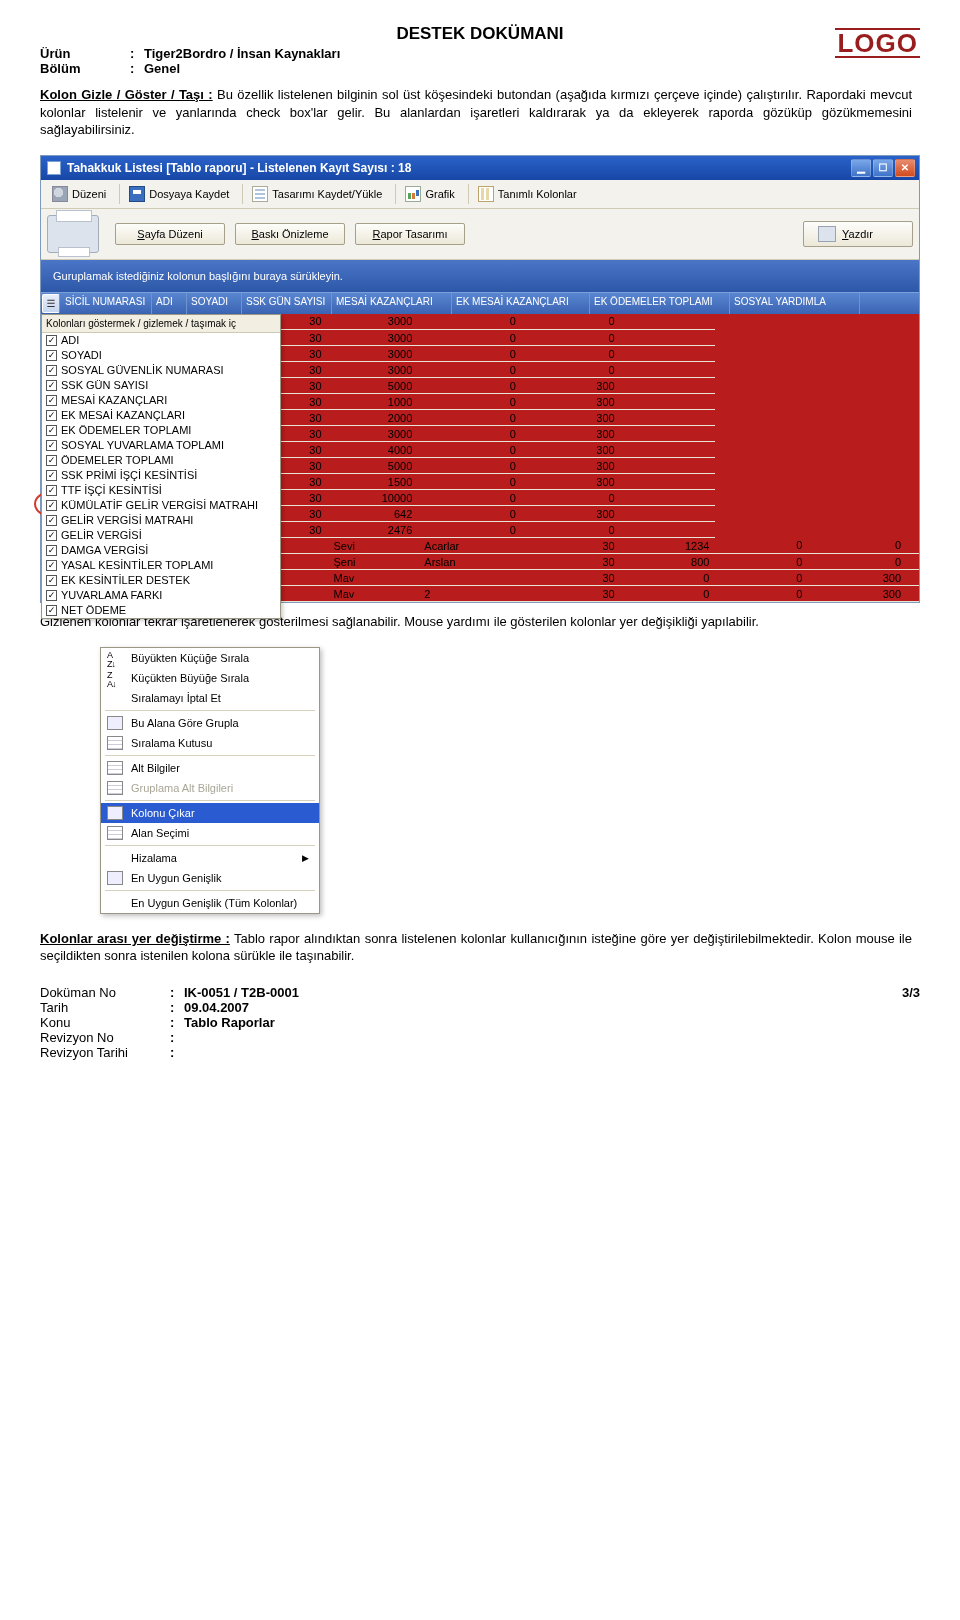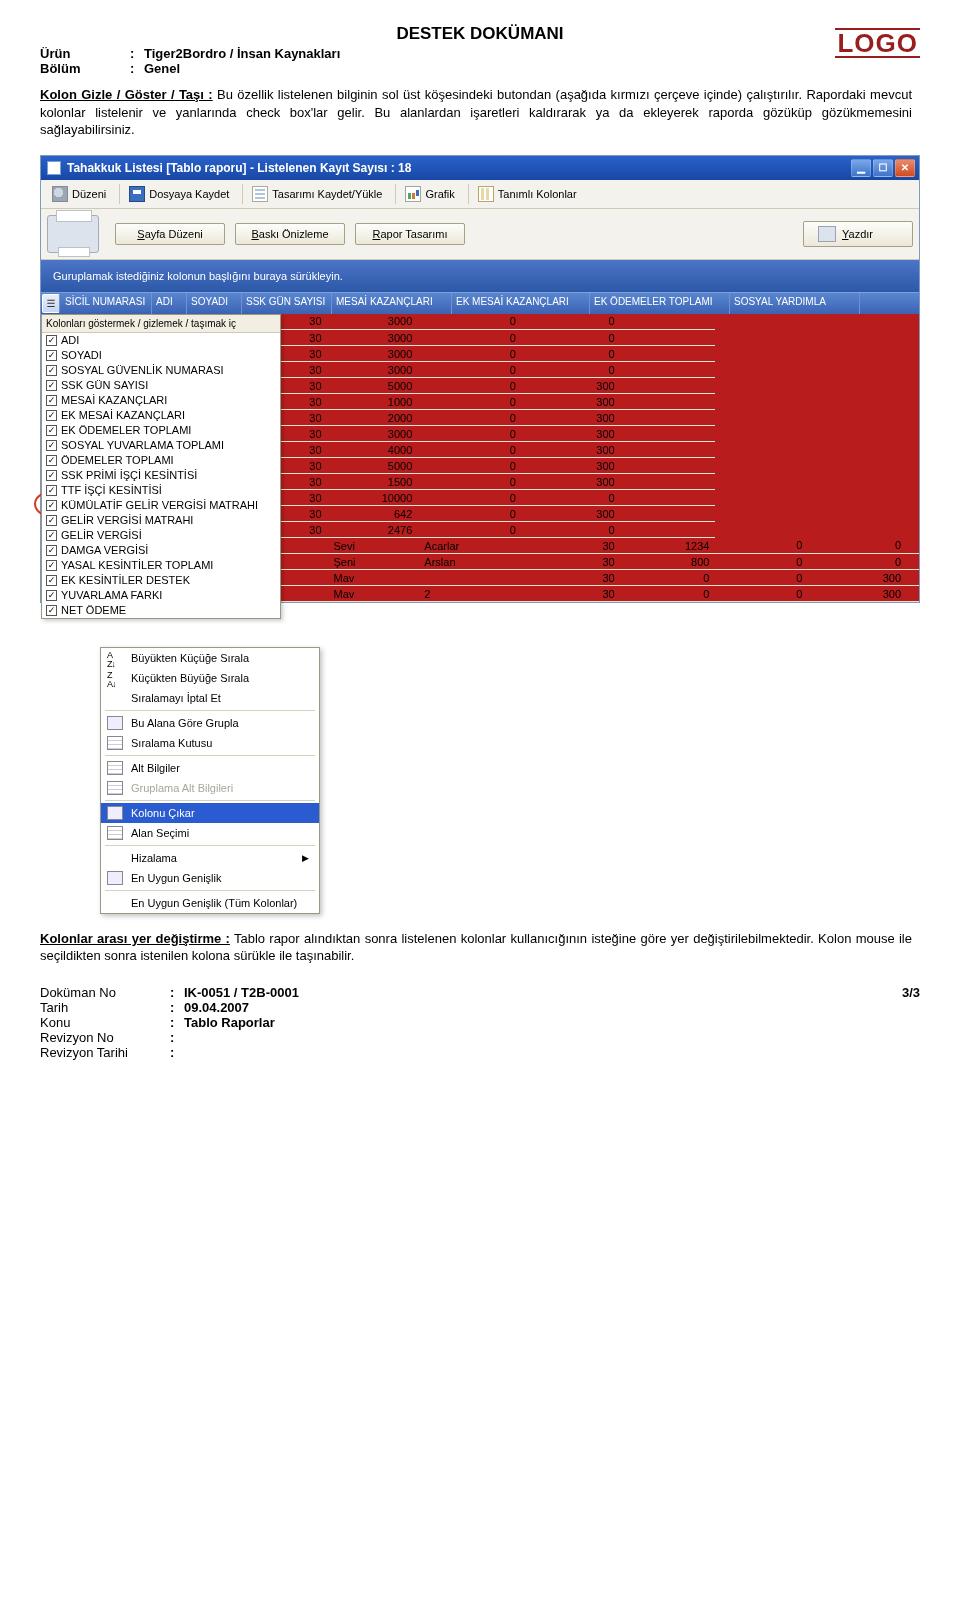--- a/index.html
+++ b/index.html
@@ -458,21 +458,21 @@
               <td></td>
             </tr>
           </tbody>
     </table>
   </div>
 </div>
 <div class="red-circle"></div>
 </div>
 
 <div class="p">
-  <br>
+  <span>Gizlenen kolonlar tekrar işaretlenerek gösterilmesi sağlanabilir. Mouse yardımı ile gösterilen kolonlar yer değişikliği yapılabilir.</span><br>
 </div>
 
 <div class="ctx-menu" id="ctx-menu">
     <div class="mrow">
       <span class="mi mi-az">A<br>Z↓</span>
       <span>Büyükten Küçüğe Sırala</span>
     </div>
     <div class="mrow">
       <span class="mi mi-za">Z<br>A↓</span>
       <span>Küçükten Büyüğe Sırala</span>

